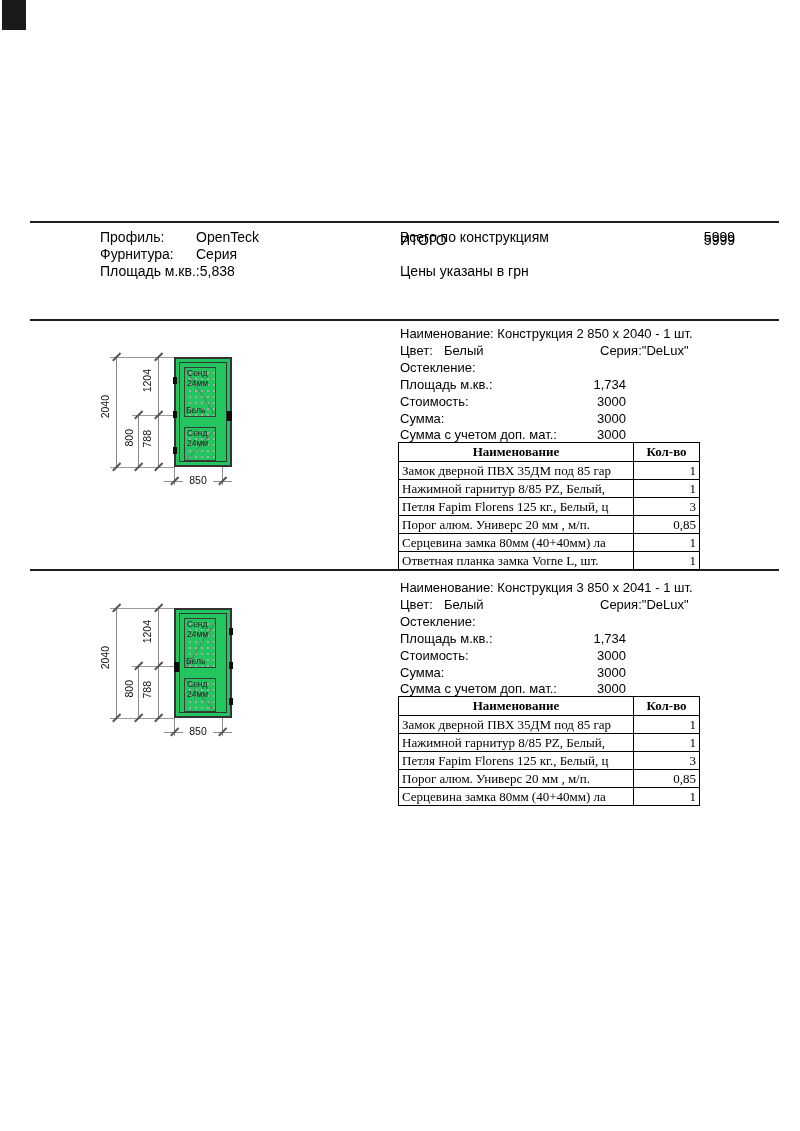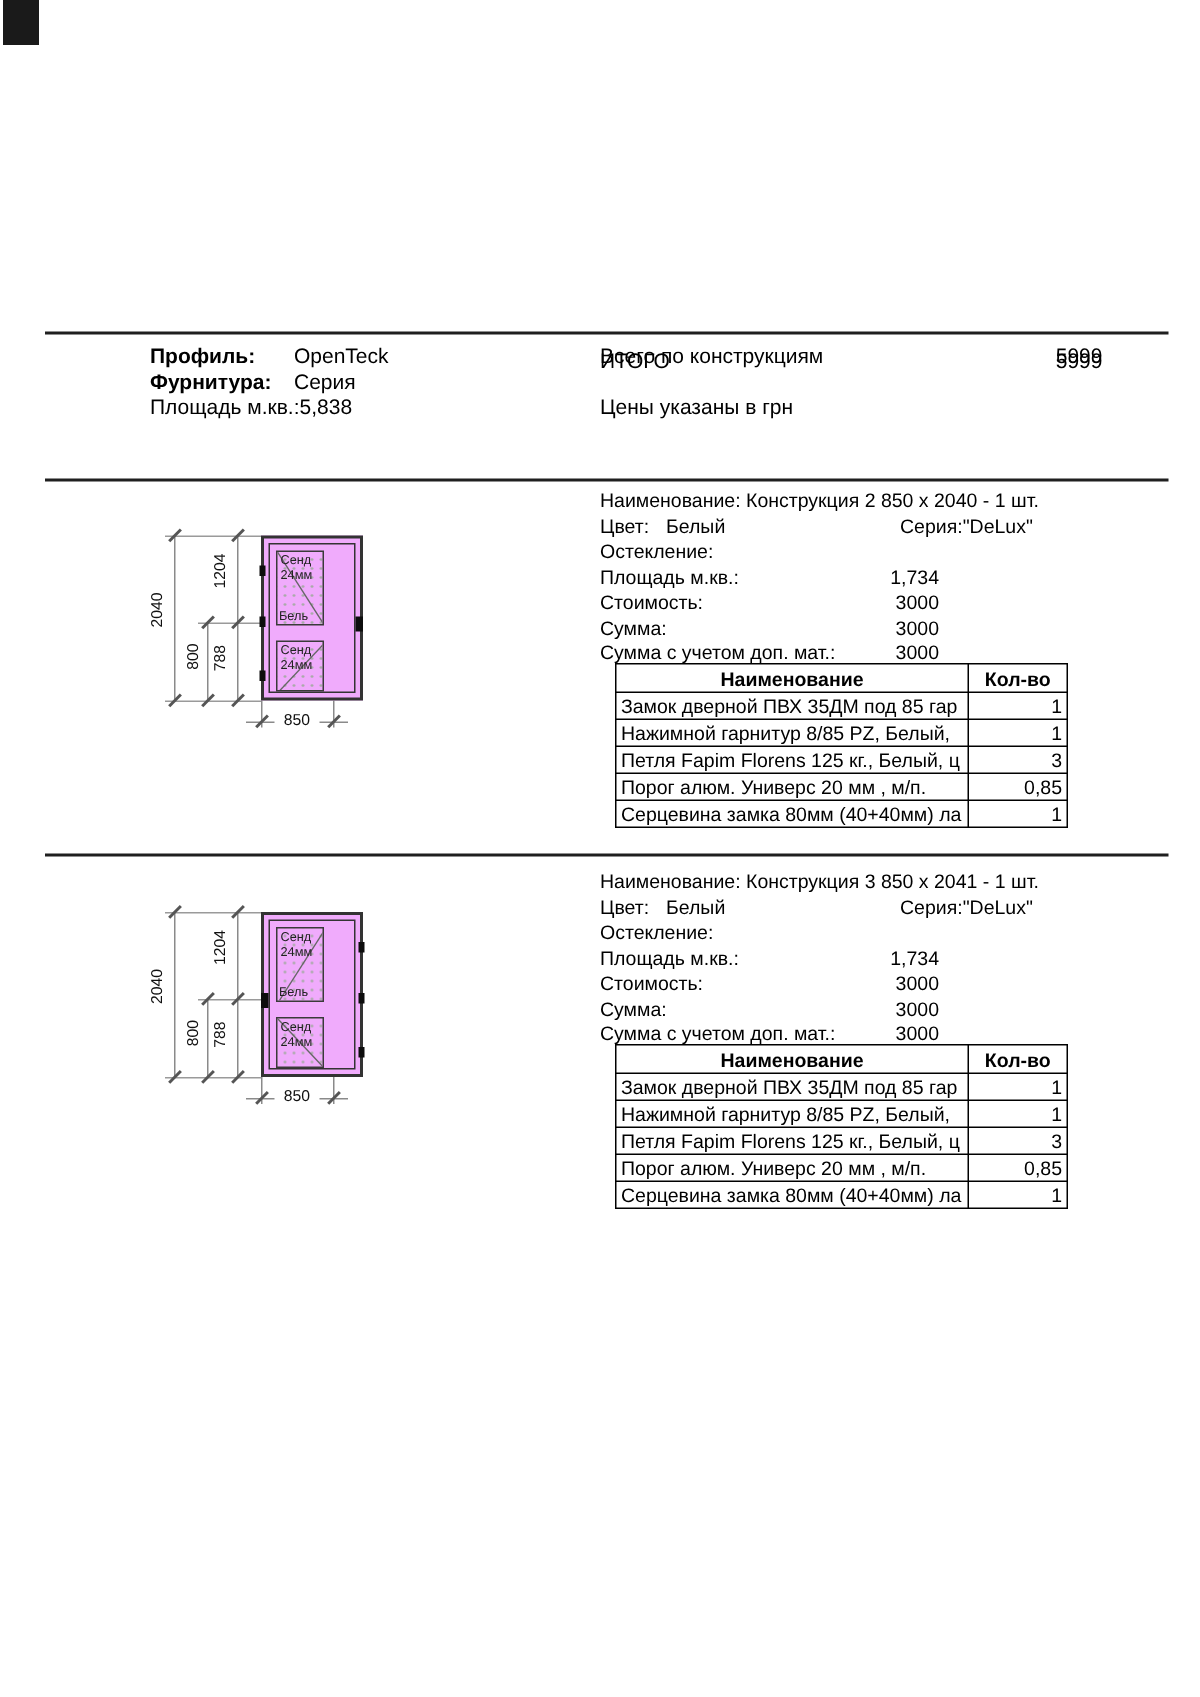--- a/index.html
+++ b/index.html
@@ -8,44 +8,44 @@
   .b { font-weight:normal; }
 
   
   .corner-square { left:2px; top:0; width:24px; height:30px; background:#1a1a1a; }
 
   
   .hline { left:30px; width:749px; height:2px; background:#1f1f1f; }
 
   
   .hdr-row { font-size:14px; height:17px; white-space:nowrap; }
-  .hdr-row .lblw { display:inline-block; width:96px; font-weight:bold; }
+  .hdr-row .lblw { display:inline-block; width:96px; font-weight:normal; }
   .hdr-right { left:400px; width:335px; display:flex; justify-content:space-between; }
 
   
   .info-row { font-size:13px; white-space:nowrap; }
   .kv { left:400px; width:226px; }
   .kv .val { position:absolute; right:0; top:0; font-weight:normal; }
 
   
-  table.parts { position:absolute; left:410px; width:301px; border-collapse:collapse; table-layout:fixed; font-size:13px; }
+  table.parts { position:absolute; left:398px; width:301px; border-collapse:collapse; table-layout:fixed; font-size:13px;font-family:Liberation Serif, serif; }
   table.parts th, table.parts td { border:1px solid #000; overflow:hidden; white-space:nowrap; }
   table.parts th { height:19px; font-weight:bold; text-align:center; }
   table.parts td { height:18px; padding:0 3px; }
   table.parts td.qty { text-align:right; }
   .col-name { width:235px; } .col-qty { width:66px; }
 
   
   .drawing { width:160px; height:150px; }
   .xline { position:absolute; height:1px; background:#9a9a9a; }
   .yline { position:absolute; width:1px; background:#8a8a8a; }
   .tick { position:absolute; width:11px; height:1.5px; background:#555; transform:rotate(-45deg); transform-origin:center; }
   .vlabel { position:absolute; writing-mode:vertical-rl; transform:rotate(180deg); font-size:10.5px; color:#111; }
   .hlabel { position:absolute; font-size:10.5px; color:#111; background:#fff; text-align:center; z-index:3; }
-  .door { position:absolute; left:76px; top:12px; width:68px; height:110px; border:2px solid #333; background:#f0abfc; }
+  .door { position:absolute; left:76px; top:12px; width:58px; height:110px; border:2px solid #333; background:#22c55e; }
   .sash { position:absolute; inset:3px; border:1px solid #333; }
   .panel { position:absolute; left:8px; width:32px; border:1px solid #3a3a3a;
            background-image:radial-gradient(circle, #aaa 0.8px, transparent 1px);
            background-size:6px 6px; background-position:2px 2px; }
   .panel.upper { top:8px; height:50px; }
   .panel.lower { top:68px; height:34px; }
   .panel svg { position:absolute; left:0; top:0; width:100%; height:100%; }
   .dlabel { position:absolute; left:2px; top:1px; font-size:8.5px; line-height:9.5px; color:#222; z-index:2; }
   .midlabel { position:absolute; left:10px; top:46px; font-size:8.5px; color:#222; z-index:2; }
   .handle { position:absolute; width:5px; height:10px; background:#0d0d0d; top:52px; right:-2px; z-index:2; }
@@ -134,20 +134,24 @@
       <tr>
         <td>Петля Fapim Florens 125 кг., Белый, ц</td>
         <td class="qty">3</td>
       </tr>
       <tr>
         <td>Порог алюм. Универс 20 мм , м/п.</td>
         <td class="qty">0,85</td>
       </tr>
       <tr>
         <td>Серцевина замка 80мм (40+40мм) ла</td>
+        <td class="qty">1</td>
+      </tr>
+      <tr>
+        <td>Ответная планка замка Vorne L, шт.</td>
         <td class="qty">1</td>
       </tr>
     </tbody>
 </table>
 
 <div class="abs drawing" style="left:98px;top:345px">
   <div class="xline" style="left:12px;top:12px;width:64px"></div>
   <div class="xline" style="left:34px;top:70px;width:44px"></div>
   <div class="xline" style="left:12px;top:122px;width:64px"></div>
   <div class="yline" style="left:18px;top:12px;height:110px"></div>

